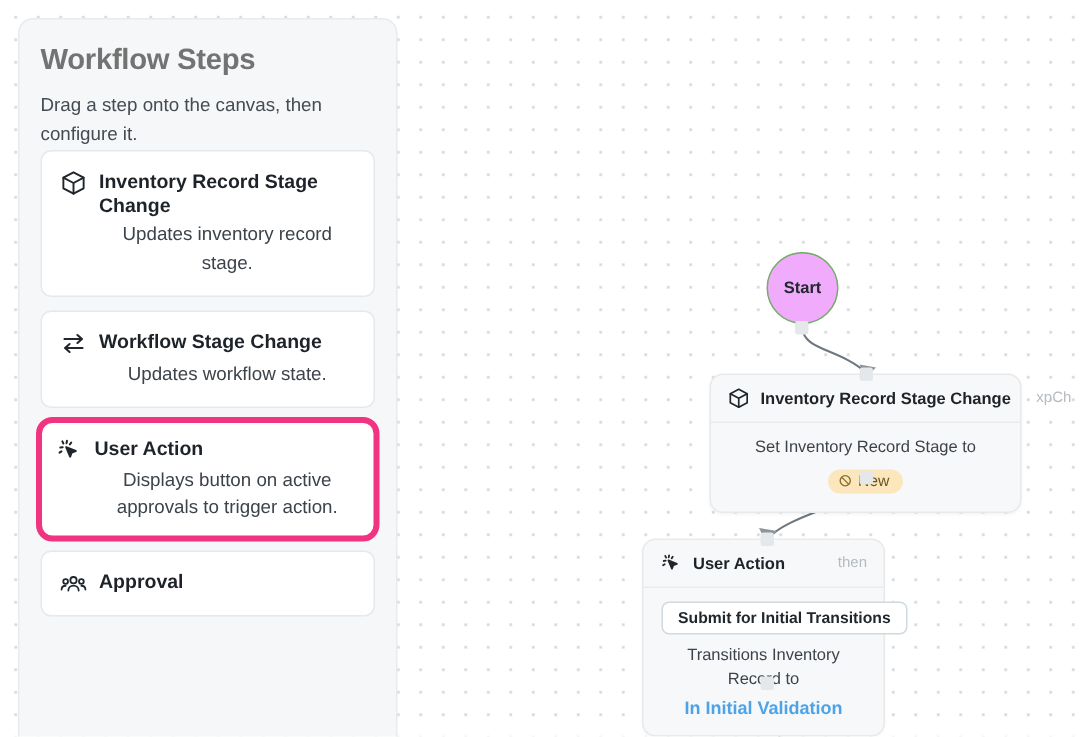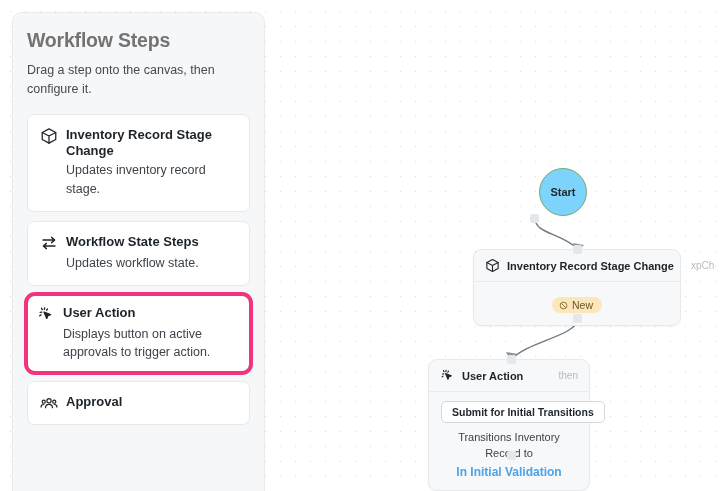--- a/index.html
+++ b/index.html
@@ -49,21 +49,20 @@
     font-weight: bold;
     color: #737373;
     letter-spacing: -0.2px;
     margin-bottom: 9px;
   }
 
   #panel-subtitle {
     font-size: 12.5px;
     color: #444b52;
     line-height: 1.55;
-    margin-bottom: 14px;
     max-width: 215px;
   }
 
   .step-card {
     position: relative;
     background: #ffffff;
     border: 1px solid #e6e8ea;
     border-radius: 7px;
     padding: 11px 12px 12px 12px;
     margin-bottom: 9px;
@@ -101,29 +100,30 @@
     line-height: 1.25;
     padding-top: 1px;
   }
 
   .step-desc {
     font-size: 12.5px;
     color: #3c434a;
     line-height: 1.5;
     margin-top: 2px;
     padding-left: 26px;
+    text-align: center;
   }
 
   
   #start-node {
     position: absolute;
-    left: 539px; top: 168px;
+    left: 511px; top: 168px;
     width: 48px; height: 48px;
     border-radius: 50%;
-    background: #7dd3fc;
+    background: #f0abfc;
     border: 1px solid #76ab6c;
     display: flex;
     align-items: center;
     justify-content: center;
     z-index: 4;
     text-align: center;
   }
   #start-label {
     font-size: 11px;
     font-weight: bold;
@@ -264,20 +264,21 @@
       <span class="node-icon">
         <svg viewBox="0 0 24 24" fill="none" stroke="currentColor" stroke-width="1.8" stroke-linecap="round" stroke-linejoin="round">
           <path d="M12 2.5 21 7.3v9.4L12 21.5 3 16.7V7.3z"></path>
           <path d="M3 7.3 12 12l9-4.7M12 12v9.5"></path>
         </svg>
       </span>
       <span class="node-title">Inventory Record Stage Change</span>
       <span class="node-id">xpCh</span>
     </div>
     <div class="node-body">
+      <div class="node-body-text">Set Inventory Record Stage to</div>
       <span class="stage-badge">
         <svg viewBox="0 0 24 24" fill="none" stroke="currentColor" stroke-width="2.4">
           <circle cx="12" cy="12" r="9"></circle>
           <path d="M6 6l12 12"></path>
         </svg>
         <span>New</span>
       </span>
     </div>
   </div>
 
@@ -317,21 +318,21 @@
     </div>
 
     <div class="step-card">
       <div class="step-head">
         <span class="step-icon">
           <svg viewBox="0 0 24 24" fill="none" stroke="currentColor" stroke-width="1.9" stroke-linecap="round" stroke-linejoin="round">
             <path d="M4 8h15M15.5 4.5 19.5 8l-4 3.5"></path>
             <path d="M20 16H5M8.5 12.5 4.5 16l4 3.5"></path>
           </svg>
         </span>
-        <span class="step-title">Workflow State Steps</span>
+        <span class="step-title">Workflow Stage Change</span>
       </div>
       <div class="step-desc">Updates workflow state.</div>
     </div>
 
     <div class="step-card highlighted">
       <div class="step-head">
         <span class="step-icon">
           <svg viewBox="0 0 24 24" fill="none" stroke="currentColor" stroke-width="1.8" stroke-linecap="round" stroke-linejoin="round">
             <path d="M9.5 9.5l8.5 3.4-3.6 1.3-1.4 3.7z" fill="currentColor"></path>
             <path d="M6.1 4.3l.9 1.9M4.3 9.8l2.1-.3M10.2 3.8l-.4 2.1M3.6 14.4l1.7-1.2M14 5.3l-1.2 1.7"></path>

